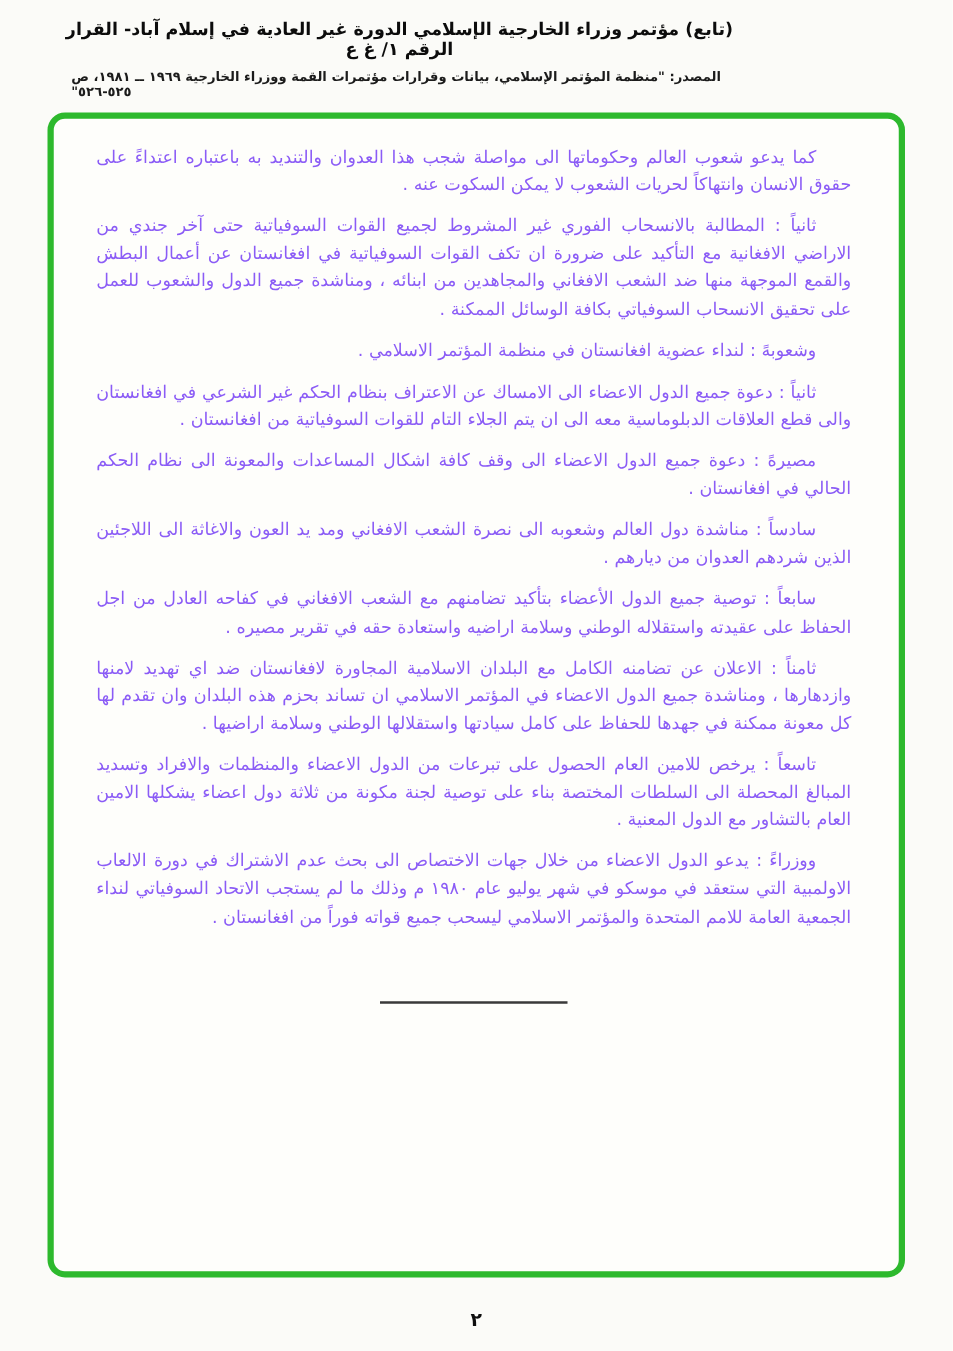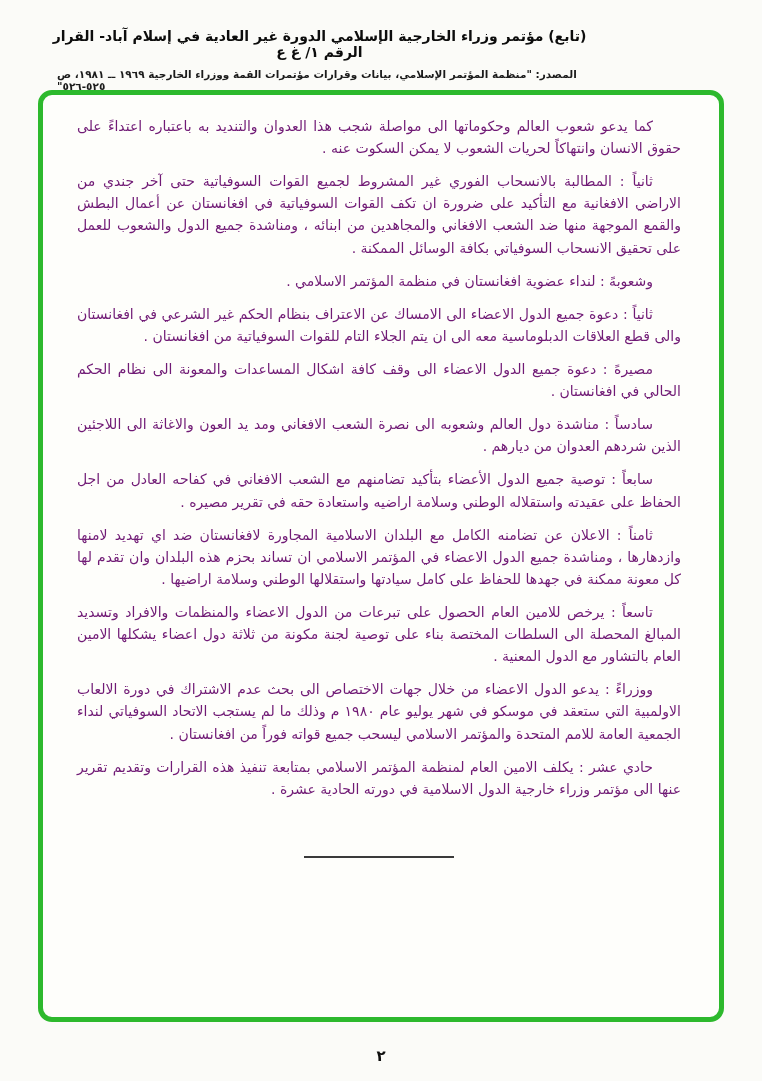--- a/index.html
+++ b/index.html
@@ -4,21 +4,21 @@
 <style>
   * { margin:0; padding:0; box-sizing:border-box; }
   html,body { width:762px; height:1081px; }
   body {
     background:#fbfbf8;
     font-family:"DejaVu Sans", sans-serif;
     position:relative;
     overflow:hidden;
     color:#141414;
   }
-  .page-header { position:absolute; top:28px; left:0; width:639px; }
+  .page-header { position:absolute; top:16px; left:0; width:639px; }
   .header-title {
     direction:rtl;
     text-align:center;
     font-weight:700;
     font-size:14px;
     letter-spacing:0.2px;
     padding:0 32px;
     color:#0c0c0c;
   }
   .header-source {
@@ -39,21 +39,21 @@
     border-radius:14px;
     padding:20px 38px 0 34px;
     overflow:hidden;
   }
   .paragraph {
     direction:rtl;
     text-align:justify;
     text-indent:28px;
     font-size:14px;
     line-height:1.58;
-    color:#701a75;
+    color:#8b5cf6;
     margin-bottom:11px;
   }
   .section-divider {
     width:150px;
     border-top:2px solid #3a3a3a;
     margin:56px auto 0 auto;
   }
   .page-number {
     position:absolute;
     bottom:16px; left:0;
@@ -76,17 +76,16 @@
   <p class="paragraph"><span></span> <span>كما يدعو شعوب العالم وحكوماتها الى مواصلة شجب هذا العدوان والتنديد به باعتباره اعتداءً على حقوق الانسان وانتهاكاً لحريات الشعوب لا يمكن السكوت عنه .</span></p>
   <p class="paragraph"><span>ثانياً :</span> <span>المطالبة بالانسحاب الفوري غير المشروط لجميع القوات السوفياتية حتى آخر جندي من الاراضي الافغانية مع التأكيد على ضرورة ان تكف القوات السوفياتية في افغانستان عن أعمال البطش والقمع الموجهة منها ضد الشعب الافغاني والمجاهدين من ابنائه ، ومناشدة جميع الدول والشعوب للعمل على تحقيق الانسحاب السوفياتي بكافة الوسائل الممكنة .</span></p>
   <p class="paragraph"><span>وشعوبهً :</span> <span>لنداء عضوية افغانستان في منظمة المؤتمر الاسلامي .</span></p>
   <p class="paragraph"><span>ثانياً :</span> <span>دعوة جميع الدول الاعضاء الى الامساك عن الاعتراف بنظام الحكم غير الشرعي في افغانستان والى قطع العلاقات الدبلوماسية معه الى ان يتم الجلاء التام للقوات السوفياتية من افغانستان .</span></p>
   <p class="paragraph"><span>مصيرهً :</span> <span>دعوة جميع الدول الاعضاء الى وقف كافة اشكال المساعدات والمعونة الى نظام الحكم الحالي في افغانستان .</span></p>
   <p class="paragraph"><span>سادساً :</span> <span>مناشدة دول العالم وشعوبه الى نصرة الشعب الافغاني ومد يد العون والاغاثة الى اللاجئين الذين شردهم العدوان من ديارهم .</span></p>
   <p class="paragraph"><span>سابعاً :</span> <span>توصية جميع الدول الأعضاء بتأكيد تضامنهم مع الشعب الافغاني في كفاحه العادل من اجل الحفاظ على عقيدته واستقلاله الوطني وسلامة اراضيه واستعادة حقه في تقرير مصيره .</span></p>
   <p class="paragraph"><span>ثامناً :</span> <span>الاعلان عن تضامنه الكامل مع البلدان الاسلامية المجاورة لافغانستان ضد اي تهديد لامنها وازدهارها ، ومناشدة جميع الدول الاعضاء في المؤتمر الاسلامي ان تساند بحزم هذه البلدان وان تقدم لها كل معونة ممكنة في جهدها للحفاظ على كامل سيادتها واستقلالها الوطني وسلامة اراضيها .</span></p>
   <p class="paragraph"><span>تاسعاً :</span> <span>يرخص للامين العام الحصول على تبرعات من الدول الاعضاء والمنظمات والافراد وتسديد المبالغ المحصلة الى السلطات المختصة بناء على توصية لجنة مكونة من ثلاثة دول اعضاء يشكلها الامين العام بالتشاور مع الدول المعنية .</span></p>
   <p class="paragraph"><span>ووزراءً :</span> <span>يدعو الدول الاعضاء من خلال جهات الاختصاص الى بحث عدم الاشتراك في دورة الالعاب الاولمبية التي ستعقد في موسكو في شهر يوليو عام ١٩٨٠ م وذلك ما لم يستجب الاتحاد السوفياتي لنداء الجمعية العامة للامم المتحدة والمؤتمر الاسلامي ليسحب جميع قواته فوراً من افغانستان .</span></p>
-  <p class="paragraph"><span>حادي عشر :</span> <span>يكلف الامين العام لمنظمة المؤتمر الاسلامي بمتابعة تنفيذ هذه القرارات وتقديم تقرير عنها الى مؤتمر وزراء خارجية الدول الاسلامية في دورته الحادية عشرة .</span></p>
   <div class="section-divider"></div>
 </div>
 
 <div class="page-number">٢</div>
 
 </body></html>

